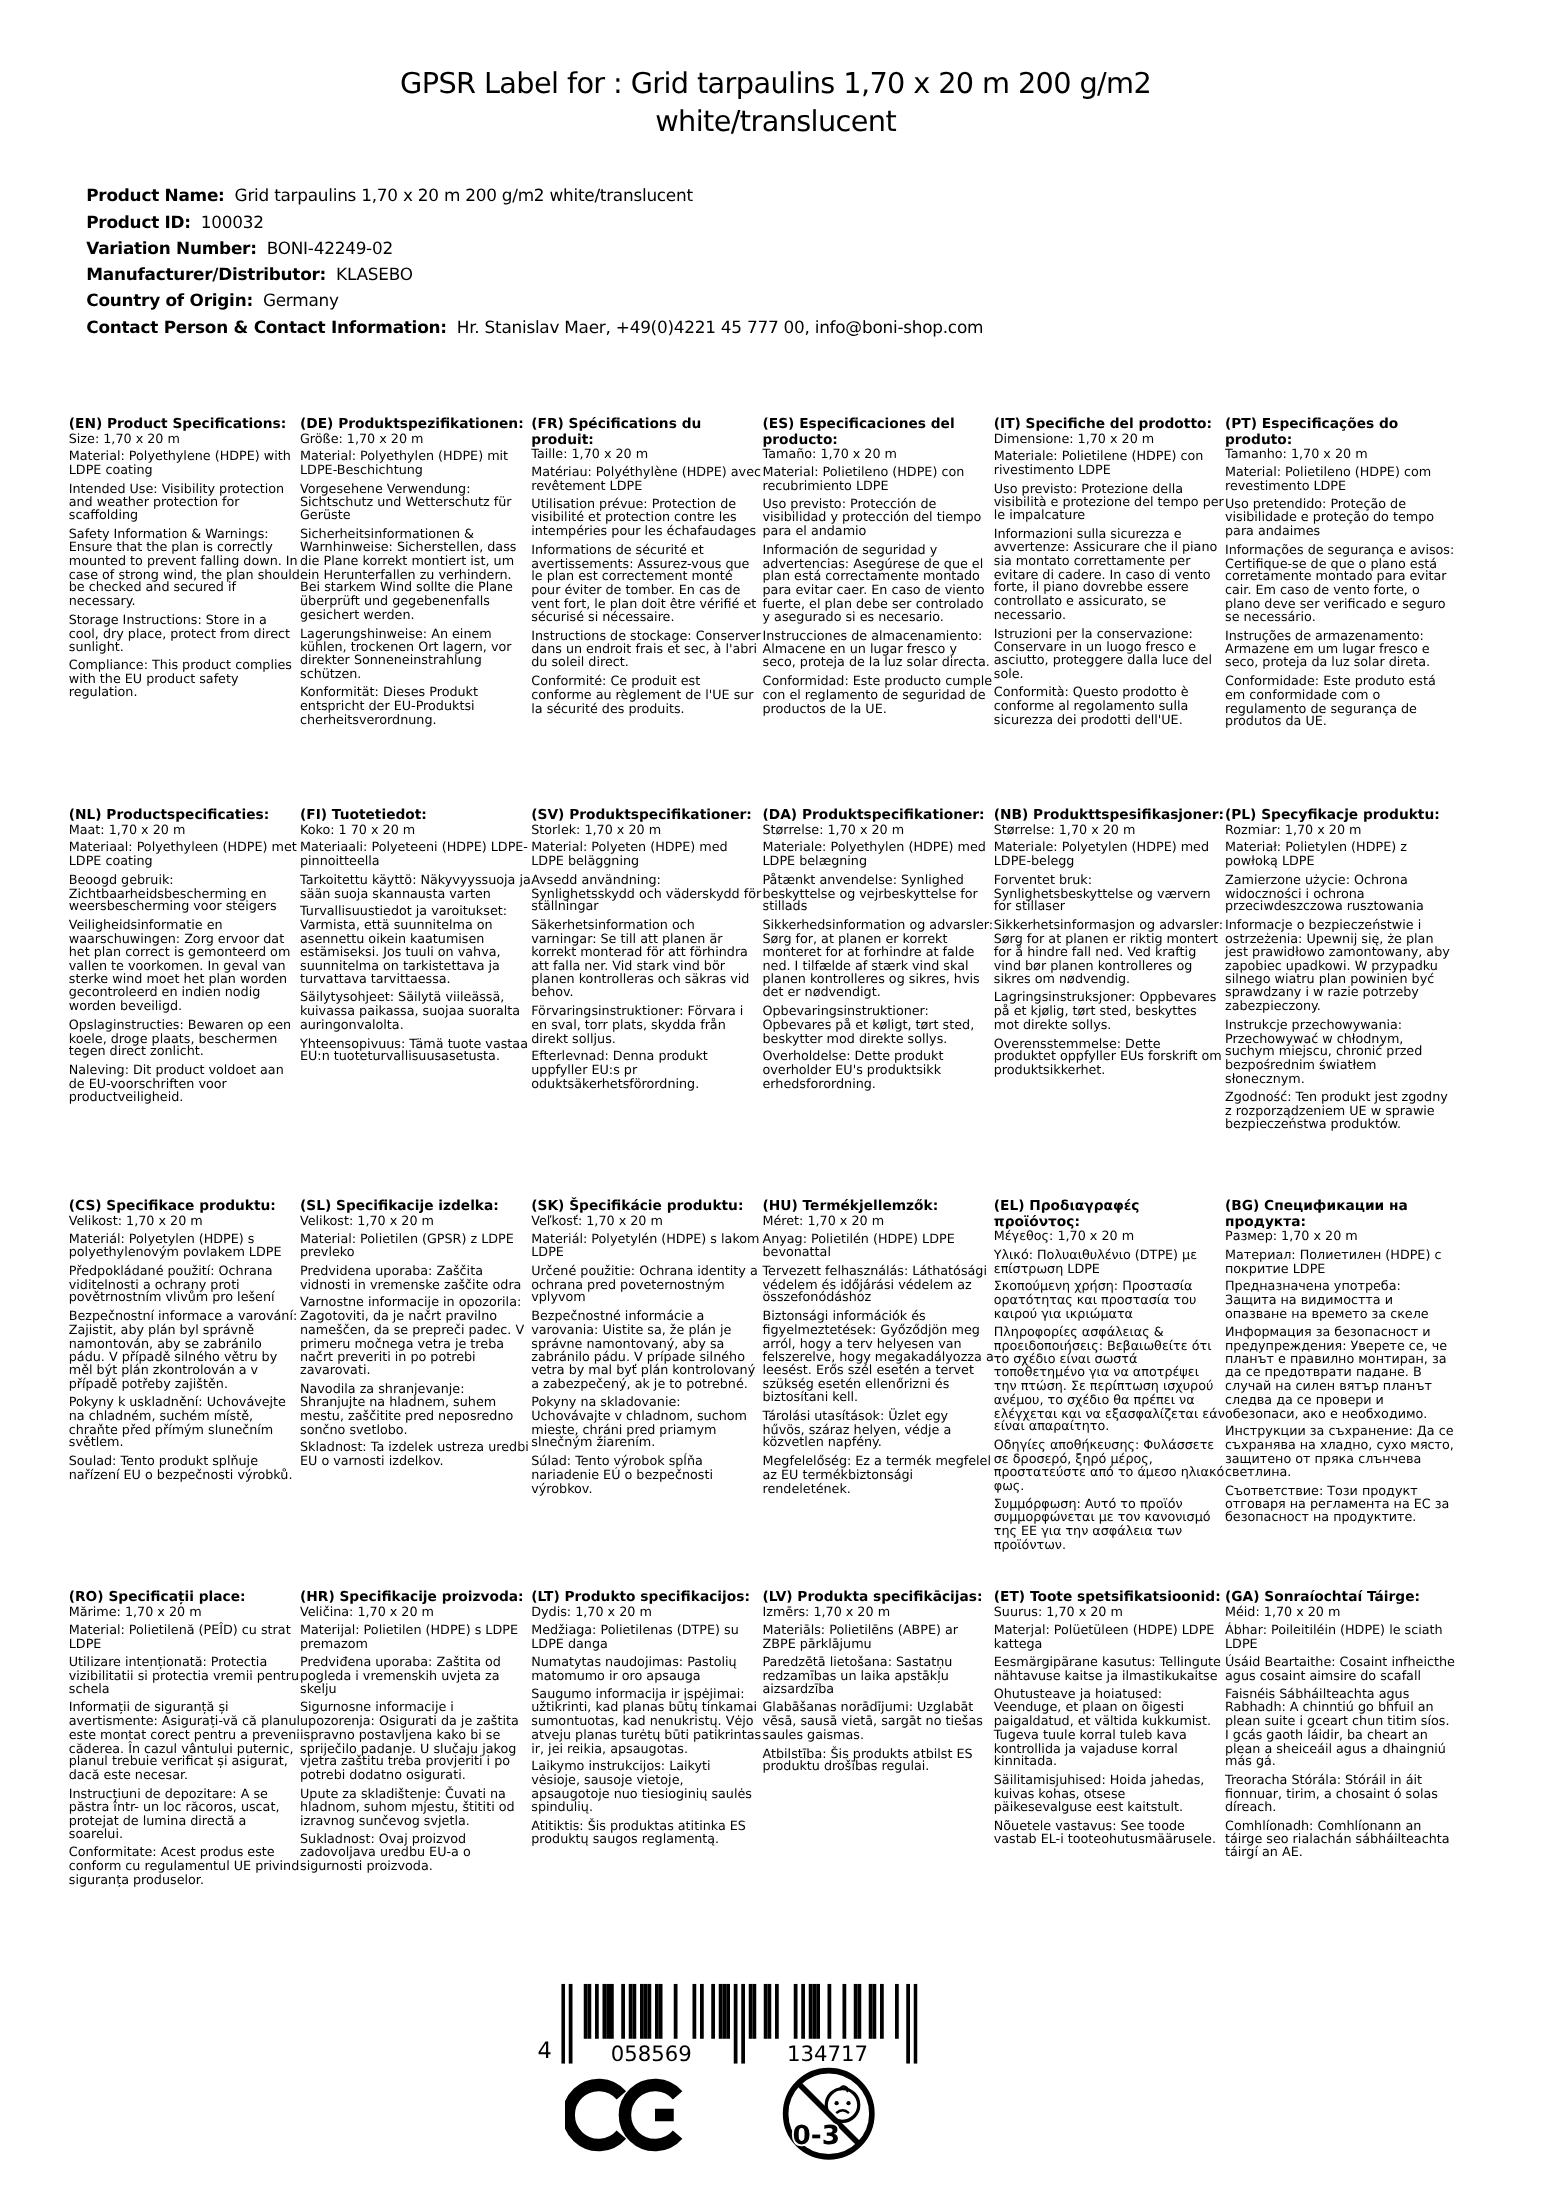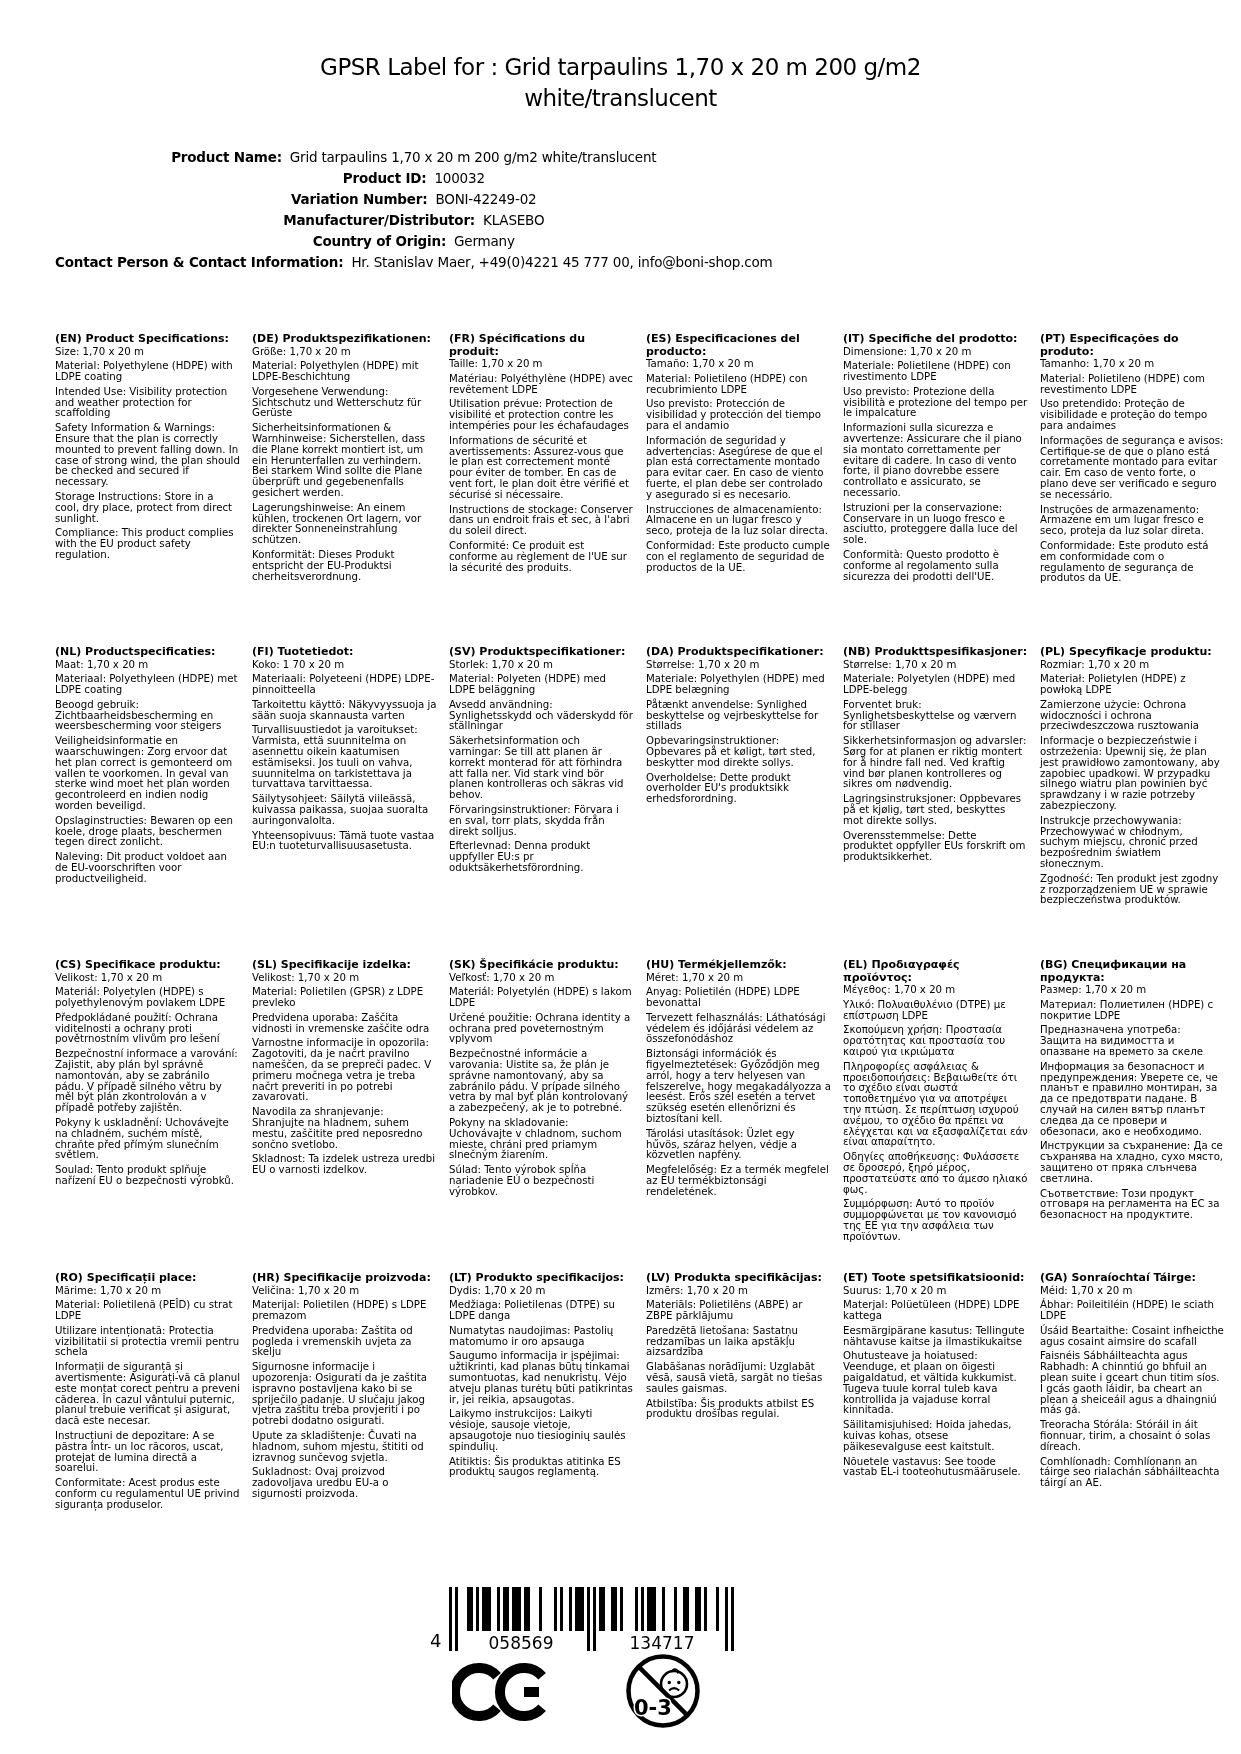--- a/index.html
+++ b/index.html
@@ -9,30 +9,30 @@
     width:1241px; height:1754px;
     background:#ffffff; color:#000;
     font-family:"DejaVu Sans","Liberation Sans",sans-serif;
     overflow:hidden;
   }
   .doc-title {
     position:absolute; top:52px; left:0; width:100%;
     text-align:center; font-weight:400; font-size:23px; line-height:31px;
     letter-spacing:-0.5px;
   }
-  .info-list { position:absolute; left:55px; top:147px;text-align:center; }
+  .info-list { position:absolute; left:69px; top:147px; }
   .info-row { font-size:13.5px; line-height:21px; letter-spacing:-0.2px; white-space:nowrap; }
   .info-label { font-weight:700; }
   .info-value { margin-left:8px; font-weight:400; }
 
   .spec-grid {
     position:absolute; left:55px; top:333px;
     display:grid;
     grid-template-columns:repeat(6,185px);
-    column-gap:12px;
+    column-gap:0;
     grid-auto-rows:313px;
   }
   .spec-block { overflow:visible; }
   .spec-heading { font-weight:700; font-size:11px; line-height:12.5px; margin-bottom:1px; }
   .spec-paragraph { font-size:10.2px; line-height:10.8px; margin-bottom:4px; }
 
   .barcode-wrap {
     position:absolute; left:430px; top:1587px;
     display:flex; align-items:flex-end;
   }
@@ -190,20 +190,21 @@
           <p class="spec-paragraph">Efterlevnad: Denna produkt uppfyller EU:s pr oduktsäkerhetsförordning.</p>
         </div>
   </div>
 
   <div class="spec-block">
     <div class="spec-heading">(DA) Produktspecifikationer:</div>
     <div class="spec-paragraphs">
           <p class="spec-paragraph">Størrelse: 1,70 x 20 m</p>
           <p class="spec-paragraph">Materiale: Polyethylen (HDPE) med LDPE belægning</p>
           <p class="spec-paragraph">Påtænkt anvendelse: Synlighed beskyttelse og vejrbeskyttelse for stillads</p>
+          <p class="spec-paragraph">Sikkerhedsinformation og advarsler: Sørg for, at planen er korrekt monteret for at forhindre at falde ned. I tilfælde af stærk vind skal planen kontrolleres og sikres, hvis det er nødvendigt.</p>
           <p class="spec-paragraph">Opbevaringsinstruktioner: Opbevares på et køligt, tørt sted, beskytter mod direkte sollys.</p>
           <p class="spec-paragraph">Overholdelse: Dette produkt overholder EU's produktsikk erhedsforordning.</p>
         </div>
   </div>
 
   <div class="spec-block">
     <div class="spec-heading">(NB) Produkttspesifikasjoner:</div>
     <div class="spec-paragraphs">
           <p class="spec-paragraph">Størrelse: 1,70 x 20 m</p>
           <p class="spec-paragraph">Materiale: Polyetylen (HDPE) med LDPE-belegg</p>

